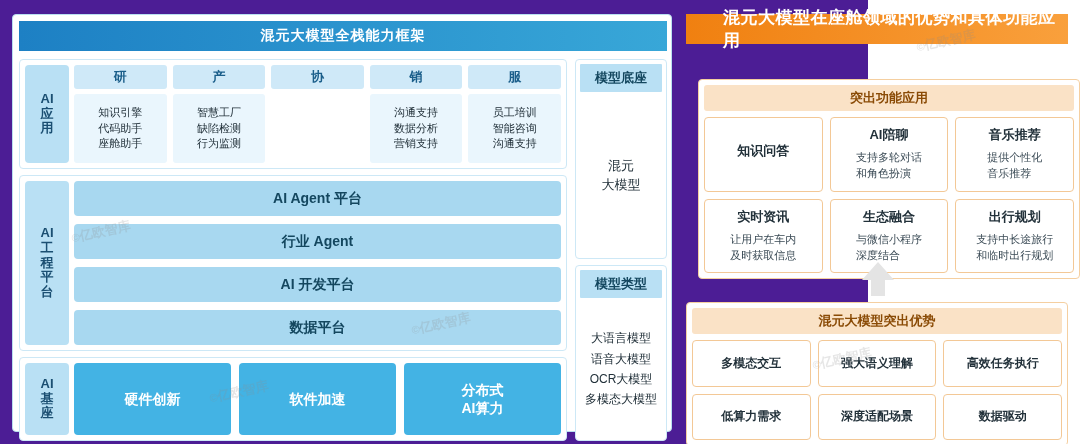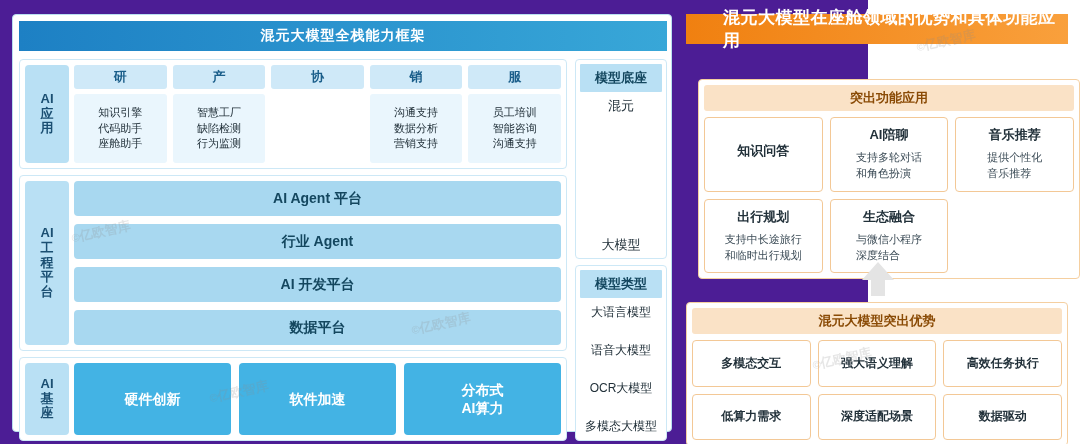--- a/index.html
+++ b/index.html
@@ -134,21 +134,21 @@
     color: #14475f;
     font-size: 13px;
     font-weight: bold;
     display: flex; align-items: center; justify-content: center;
     margin: 4px 4px 0 4px;
     border-radius: 1px;
   }
   .side-body {
     flex: 1;
     display: flex; flex-direction: column;
-    align-items: center; justify-content: space-between;
+    align-items: center; justify-content: center;
     text-align: center;
     color: #22313a;
     font-size: 13px;
     line-height: 1.5;
     padding: 4px;
   }
   #side-base { left: 562px; top: 44px; width: 92px; height: 200px; }
   #side-type { left: 562px; top: 250px; width: 92px; height: 176px; }
   #side-type .side-body { font-size: 12px; line-height: 1.7; }
 
@@ -376,29 +376,33 @@
         <div class="func-cell">
           <div class="t">AI陪聊</div>
           <div class="d">支持多轮对话<br>和角色扮演</div>
         </div>
 
         <div class="func-cell">
           <div class="t">音乐推荐</div>
           <div class="d">提供个性化<br>音乐推荐</div>
         </div>
 
+        <div class="func-cell">
+          <div class="t">实时资讯</div>
+          <div class="d">让用户在车内<br>及时获取信息</div>
+        </div>
+
+        <div class="func-cell">
+          <div class="t">生态融合</div>
+          <div class="d">与微信小程序<br>深度结合</div>
+        </div>
 
         <div class="func-cell">
           <div class="t">出行规划</div>
           <div class="d">支持中长途旅行<br>和临时出行规划</div>
-        </div>
-
-        <div class="func-cell">
-          <div class="t">生态融合</div>
-          <div class="d">与微信小程序<br>深度结合</div>
         </div>
 
       </div>
     </div>
 
     <svg id="up-arrow" viewBox="0 0 40 40">
       <polygon points="20,4 36,22 27,22 27,38 13,38 13,22 4,22" fill="#e4e4e4"></polygon>
     </svg>
 
     <div class="sec-box" id="sec-adv">

